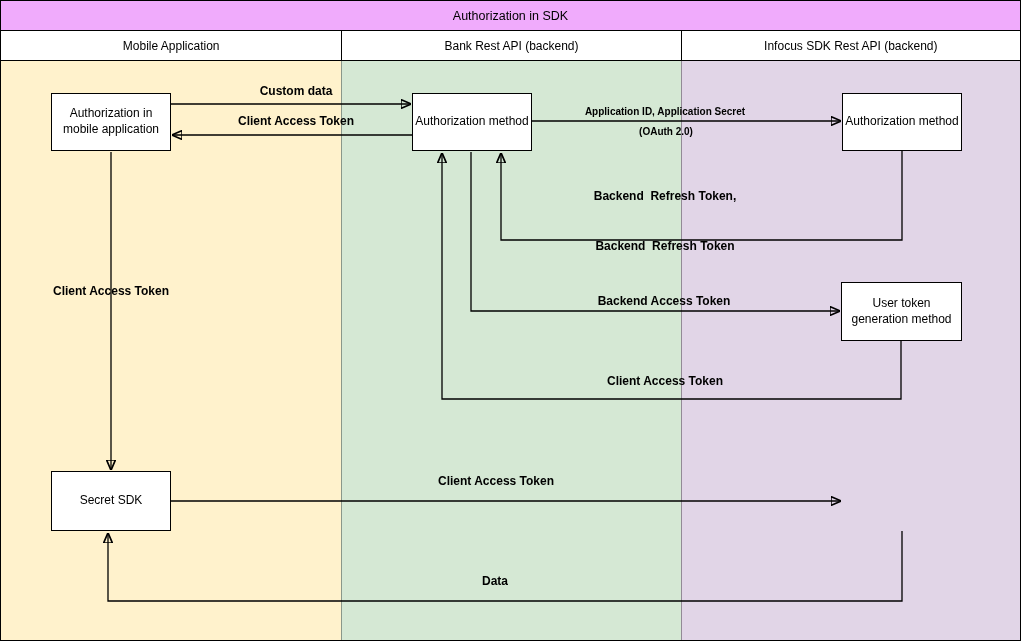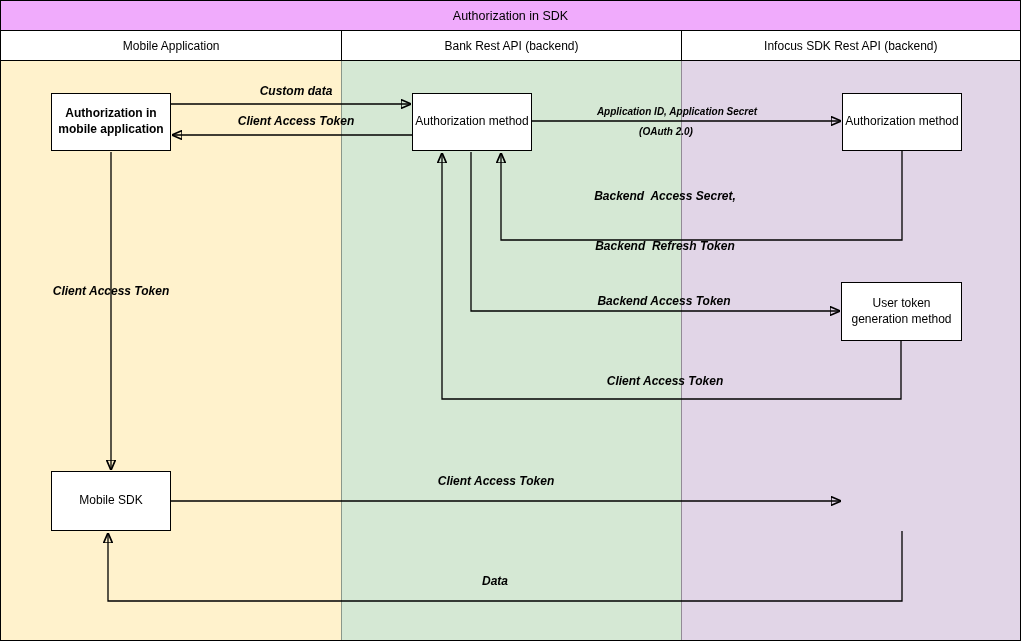--- a/index.html
+++ b/index.html
@@ -58,37 +58,37 @@
   #connectors path { stroke: #000; stroke-width: 1.3; fill: none; }
 
   
   .box {
     position: absolute; z-index: 3;
     background: #fff; border: 1.5px solid #000;
     display: flex; align-items: center; justify-content: center;
     text-align: center; font-size: 12px; line-height: 1.3;
     padding: 2px;
   }
-  .b-auth-mobile   { left: 50px;  top: 92px;  width: 120px; height: 58px; font-weight: bold; }
+  .b-auth-mobile   { left: 50px;  top: 92px;  width: 120px; height: 58px; }
   .b-auth-bank     { left: 411px; top: 92px;  width: 120px; height: 58px; }
   .b-auth-sdk      { left: 841px; top: 92px;  width: 120px; height: 58px; }
   .b-user-token    { left: 840px; top: 281px; width: 121px; height: 59px; }
   .b-mobile-sdk    { left: 50px;  top: 470px; width: 120px; height: 60px; }
   .b-concierge     { left: 841px; top: 471px; width: 120px; height: 59px; }
 
   
   .elabel {
     position: absolute; z-index: 3;
     transform: translate(-50%, -50%);
     font-size: 12px; font-weight: 700; white-space: pre;
-    text-align: center; line-height: 1.4; font-style: italic;
+    text-align: center; line-height: 1.4;
   }
   .l-custom        { left: 295px; top: 90px; }
   .l-cat1          { left: 295px; top: 120px; }
-  .l-appid         { left: 664px; top: 111px; font-size: 10px; margin-left: 12px; }
+  .l-appid         { left: 664px; top: 111px; font-size: 10px; }
   .l-oauth         { left: 665px; top: 131px; font-size: 10px; }
   .l-backend2      { left: 664px; top: 220px; }
   .l-backend1      { left: 663px; top: 300px; }
   .l-cat2          { left: 664px; top: 380px; }
   .l-cat3          { left: 110px; top: 290px; }
   .l-cat4          { left: 495px; top: 480px; }
   .l-data          { left: 494px; top: 580px; }
 </style>
 </head>
 <body>
@@ -132,29 +132,29 @@
   <div class="box b-auth-bank">
     <span>Authorization method</span>
   </div>
   <div class="box b-auth-sdk">
     <span>Authorization method</span>
   </div>
   <div class="box b-user-token">
     <span>User token generation method</span>
   </div>
   <div class="box b-mobile-sdk">
-    <span>Mobile SDK</span>
+    <span>Secret SDK</span>
   </div>
 
   <div class="elabel l-custom">Custom data</div>
   <div class="elabel l-cat1">Client Access Token</div>
   <div class="elabel l-appid">Application ID, Application Secret</div>
   <div class="elabel l-oauth">(OAuth 2.0)</div>
   <div class="elabel l-backend2">
-    <div>Backend  Access Secret,</div>
+    <div>Backend  Refresh Token,</div>
     <div>Backend  Refresh Token</div>
   </div>
   <div class="elabel l-backend1">Backend Access Token</div>
   <div class="elabel l-cat2">Client Access Token</div>
   <div class="elabel l-cat3">Client Access Token</div>
   <div class="elabel l-cat4">Client Access Token</div>
   <div class="elabel l-data">Data</div>
 
 </div>
 

